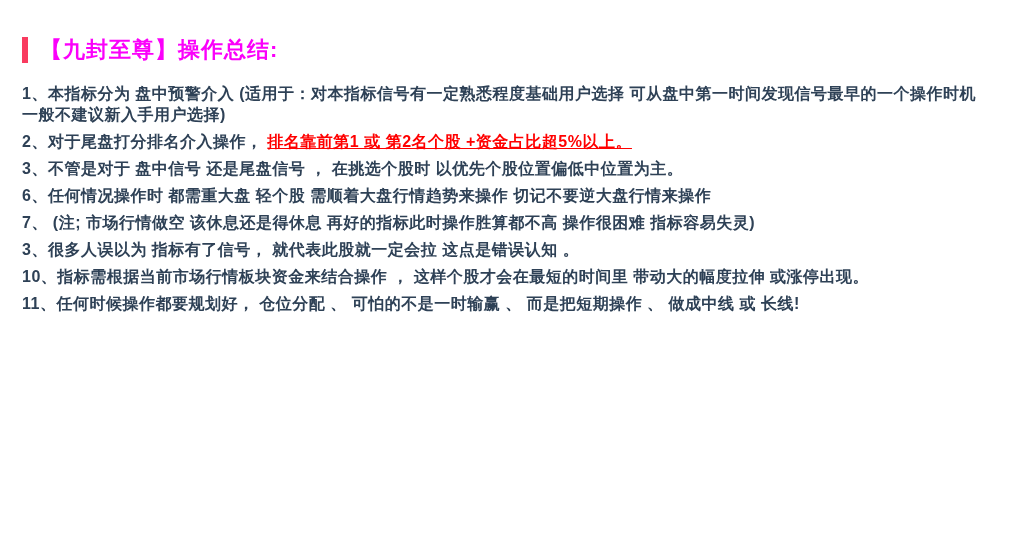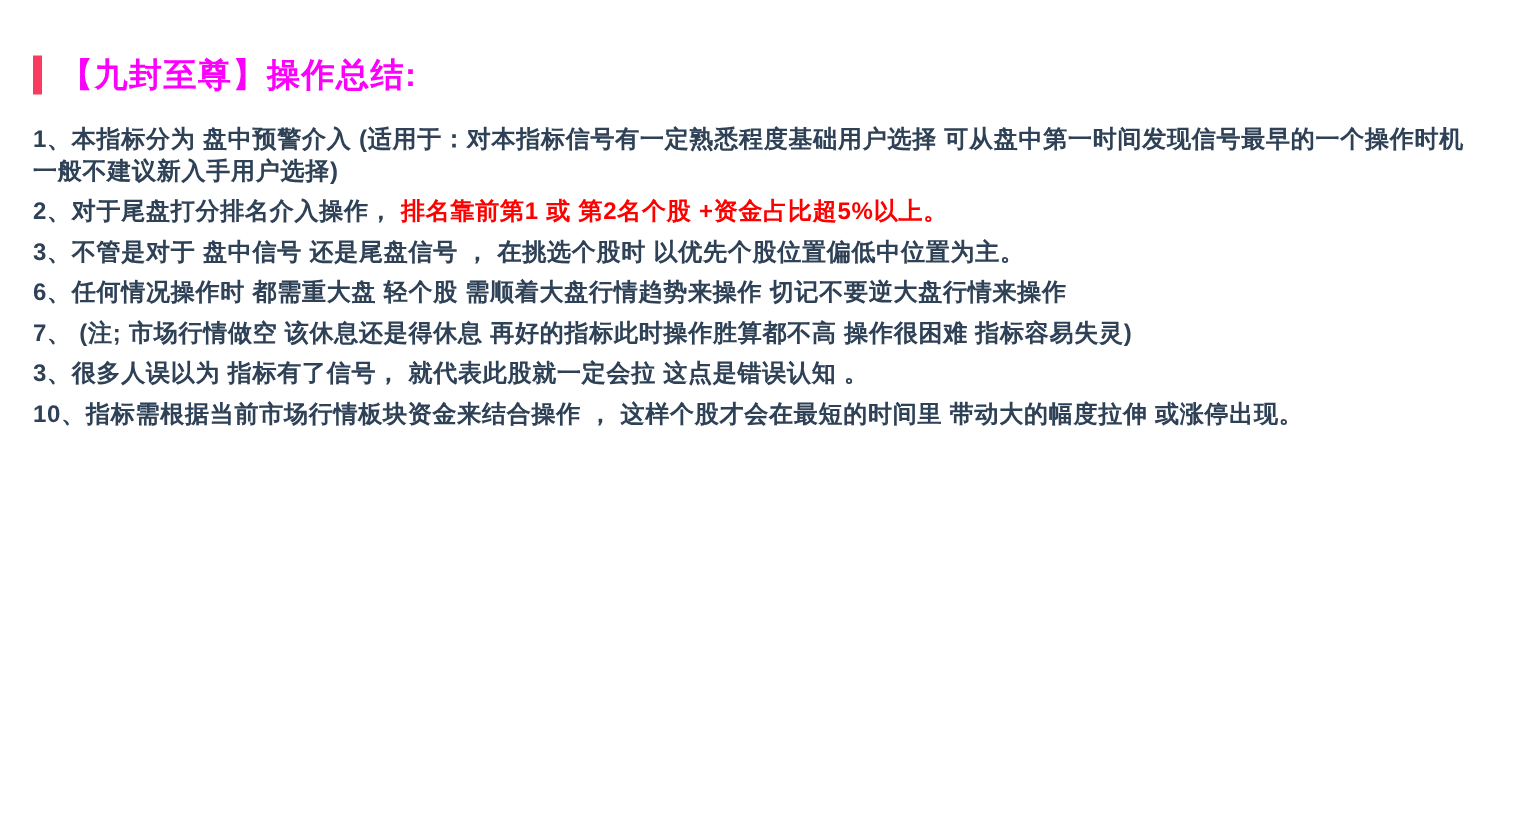--- a/index.html
+++ b/index.html
@@ -43,20 +43,21 @@
     margin: 0 0 6px 0;
     font-size: 16px;
     font-weight: bold;
     line-height: 21px;
     color: var(--text-color, #2e4156);
     letter-spacing: 0.5px;
     word-break: break-all;
   }
   .item .seg.red {
     color: var(--highlight-color, #ff0000);
+    text-decoration: underline;
   }
   .divider {
     position: absolute;
     left: 23px;
     right: 4px;
     top: 542px;
     height: 2px;
     background: var(--divider-color, #e2e2e2);
   }
 </style>
@@ -70,16 +71,17 @@
       <span>【九封至尊】操作总结:</span>
     </h2>
     <div class="list" id="summary-list">
         <p class="item"><span class="seg">1、本指标分为 盘中预警介入 (适用于：对本指标信号有一定熟悉程度基础用户选择 可从盘中第一时间发现信号最早的一个操作时机 一般不建议新入手用户选择)</span></p>
         <p class="item"><span class="seg">2、对于尾盘打分排名介入操作， </span><span class="seg red">排名靠前第1 或 第2名个股 +资金占比超5%以上。</span></p>
         <p class="item"><span class="seg">3、不管是对于 盘中信号 还是尾盘信号 ， 在挑选个股时 以优先个股位置偏低中位置为主。</span></p>
         <p class="item"><span class="seg">6、任何情况操作时 都需重大盘 轻个股 需顺着大盘行情趋势来操作 切记不要逆大盘行情来操作</span></p>
         <p class="item"><span class="seg">7、 (注; 市场行情做空 该休息还是得休息  再好的指标此时操作胜算都不高 操作很困难  指标容易失灵)</span></p>
         <p class="item"><span class="seg">3、很多人误以为 指标有了信号， 就代表此股就一定会拉 这点是错误认知 。</span></p>
         <p class="item"><span class="seg">10、指标需根据当前市场行情板块资金来结合操作 ， 这样个股才会在最短的时间里 带动大的幅度拉伸 或涨停出现。</span></p>
+        <p class="item"><span class="seg">11、任何时候操作都要规划好， 仓位分配 、 可怕的不是一时输赢 、 而是把短期操作 、 做成中线 或 长线!</span></p>
       </div>
   </div>
   <div class="divider"></div>
 </div>
 
 </body></html>

